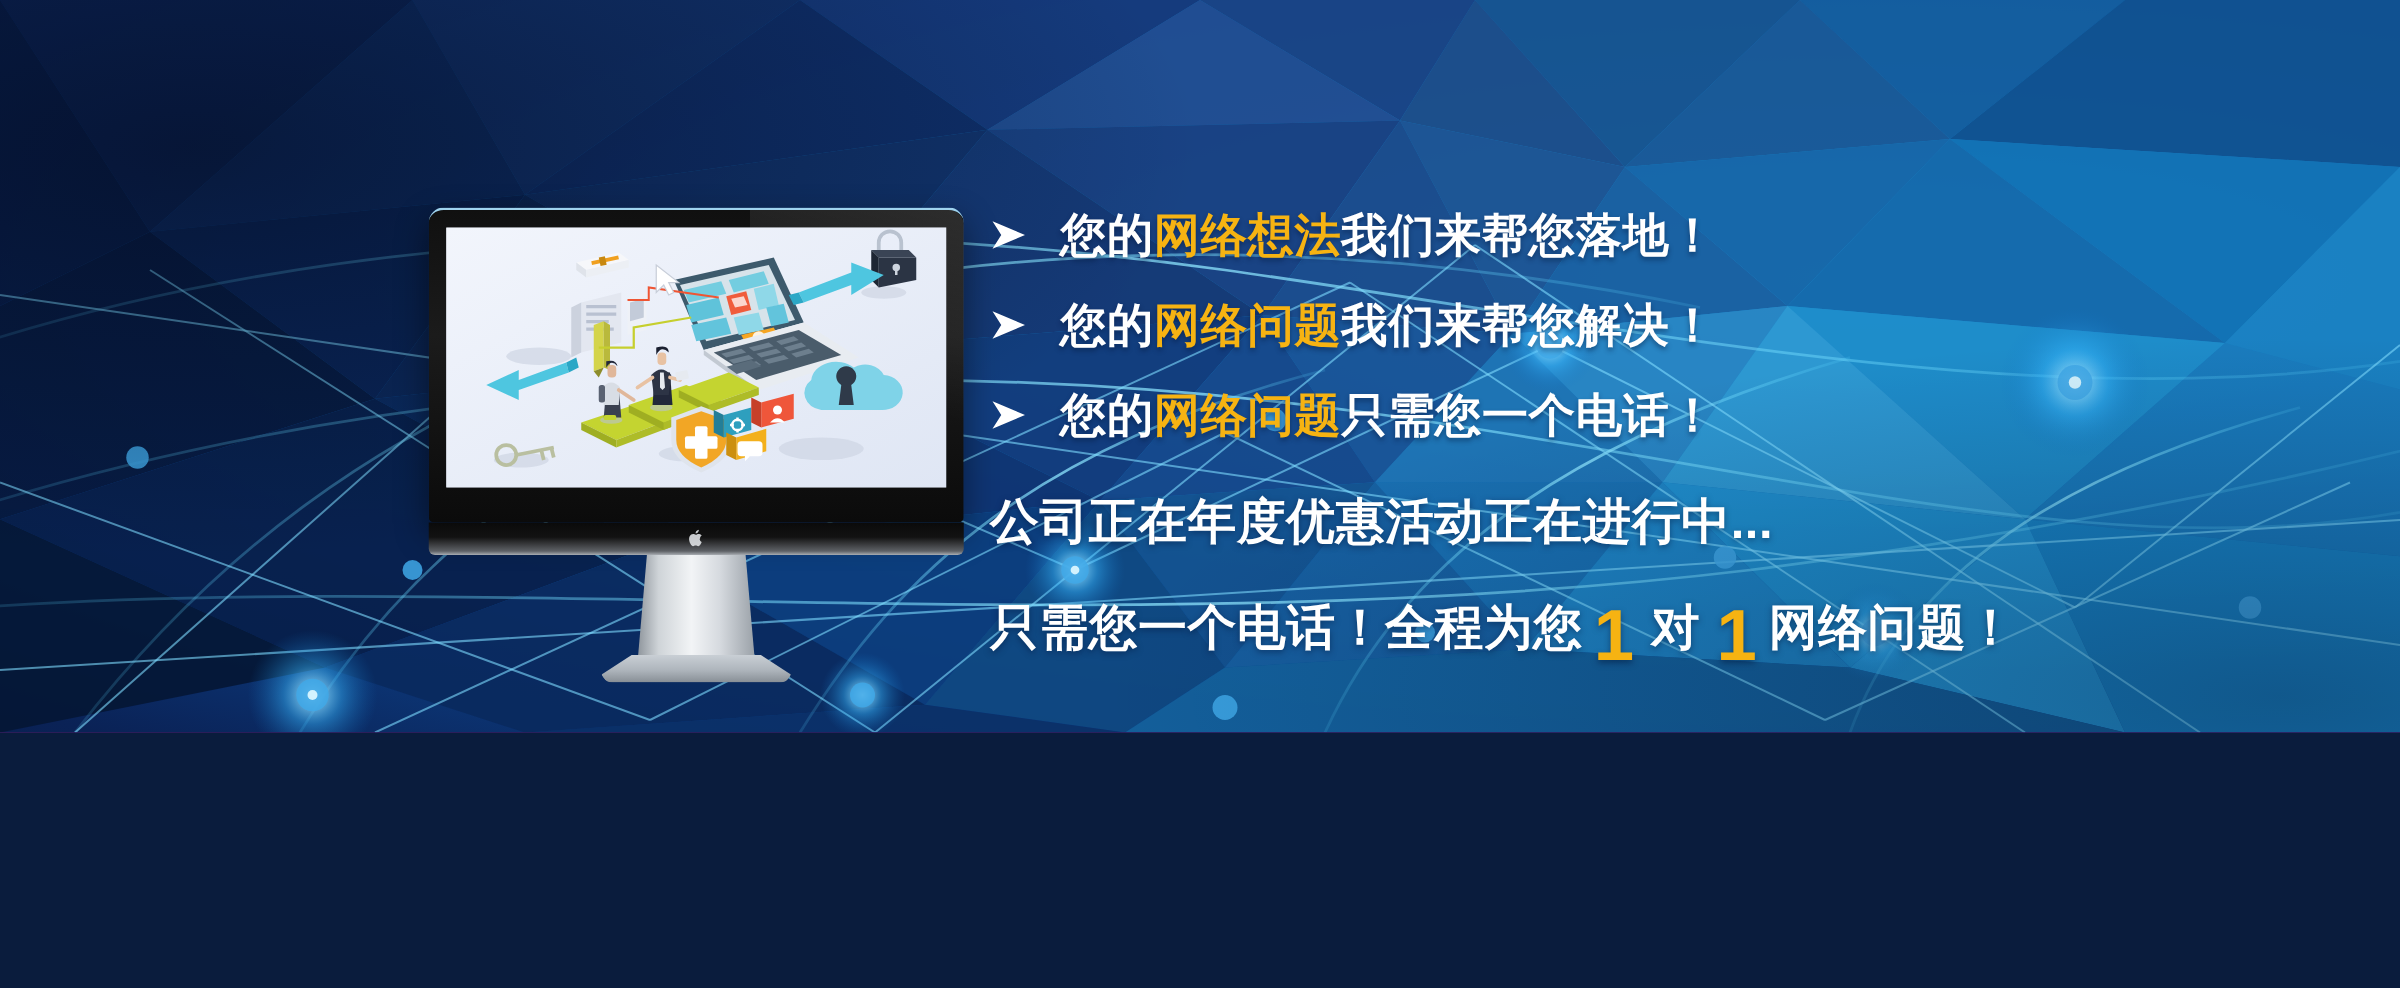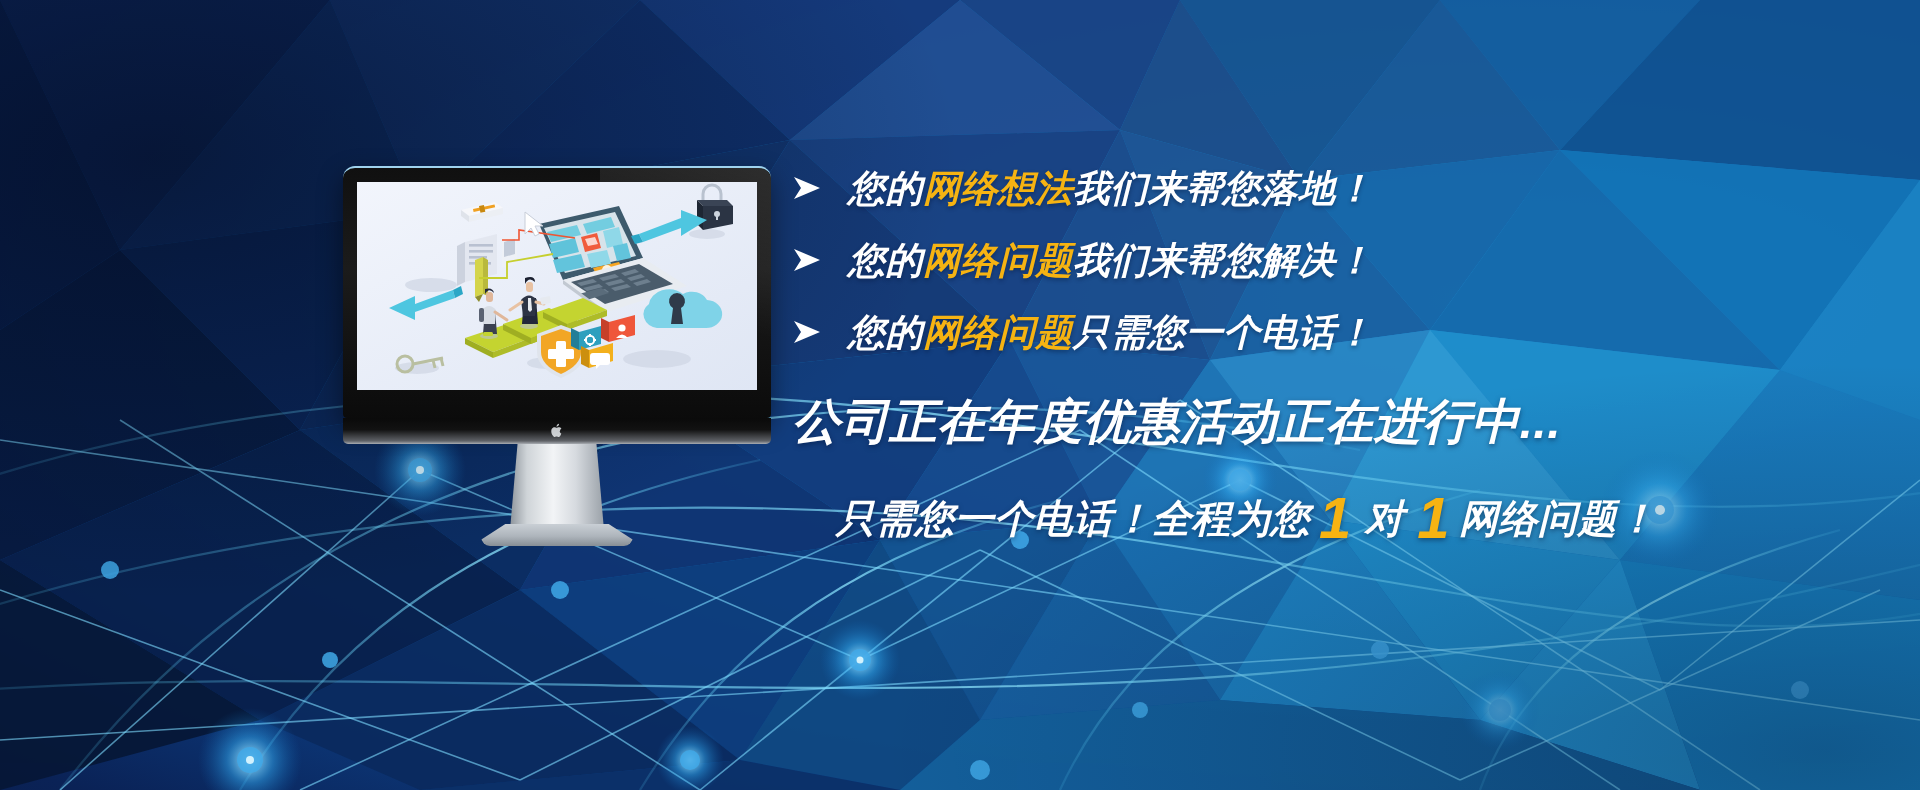--- a/index.html
+++ b/index.html
@@ -1,24 +1,23 @@
 <!DOCTYPE html>
 <html lang="zh"><head>
 <meta charset="utf-8">
 <title>Network Service Banner</title>
 <style>
   html,body{margin:0;padding:0;background:#0a1c3d;}
   *{box-sizing:border-box;}
   .banner{
     position:relative;
-    width:1920px;height:790px;
+    width:1920px;height:586px;
     overflow:hidden;
     font-family:"Liberation Sans","DejaVu Sans",sans-serif;
     background:#a21caf;
-    font-style:italic;
   }
   .layer{position:absolute;inset:0;}
 
   
   .bg-base{
     background:
       radial-gradient(130% 110% at 78% 38%, #1f8fd0 0%, #1878bc 22%, #1160a8 42%, #0d3f84 62%, #0a2256 80%, #071a3f 100%);
   }
   .poly{position:absolute;inset:0;}
   .poly svg{width:100%;height:100%;display:block;}
@@ -85,30 +84,29 @@
     display:block;
   }
   .b-text{
     font-size:37px;font-weight:bold;color:#ffffff;letter-spacing:.5px;
     white-space:nowrap;line-height:1;
     text-shadow:0 2px 4px rgba(0,20,55,.45);
   }
   .hl{color:#f6b312;}
   .sub1{
     margin-top:30px;
-    font-size:48px;font-weight:bold;color:#ffffff;letter-spacing:.5px;
+    font-size:39px;font-weight:bold;color:#ffffff;letter-spacing:.5px;
     white-space:nowrap;line-height:1;
     text-shadow:0 2px 5px rgba(0,20,55,.5);
   }
   .sub2{
     margin-top:46px;
     font-size:39px;font-weight:bold;color:#ffffff;letter-spacing:.5px;
-    white-space:nowrap;line-height:1;display:flex;align-items:center;
+    white-space:nowrap;line-height:1;display:flex;align-items:flex-start;
     text-shadow:0 2px 5px rgba(0,20,55,.5);
-    margin-left:44px;
   }
   .big1{
     color:#f6b312;font-size:58px;font-weight:bold;
     padding:0 9px;line-height:.9;
   }
   .gapl{padding:0 4px;}
 </style>
 </head>
 <body>
 

